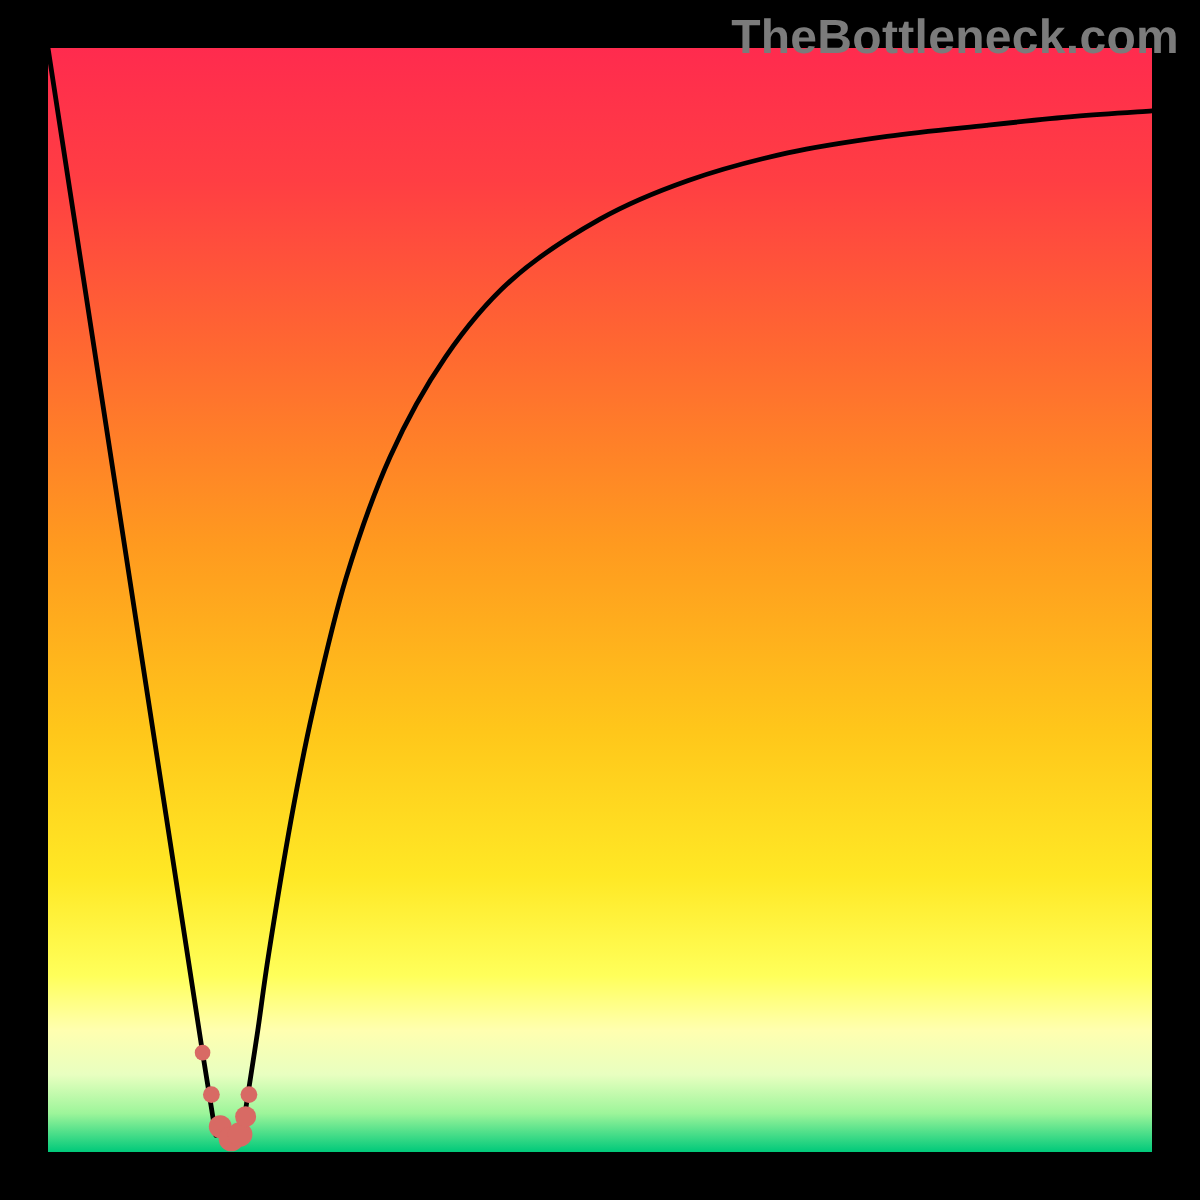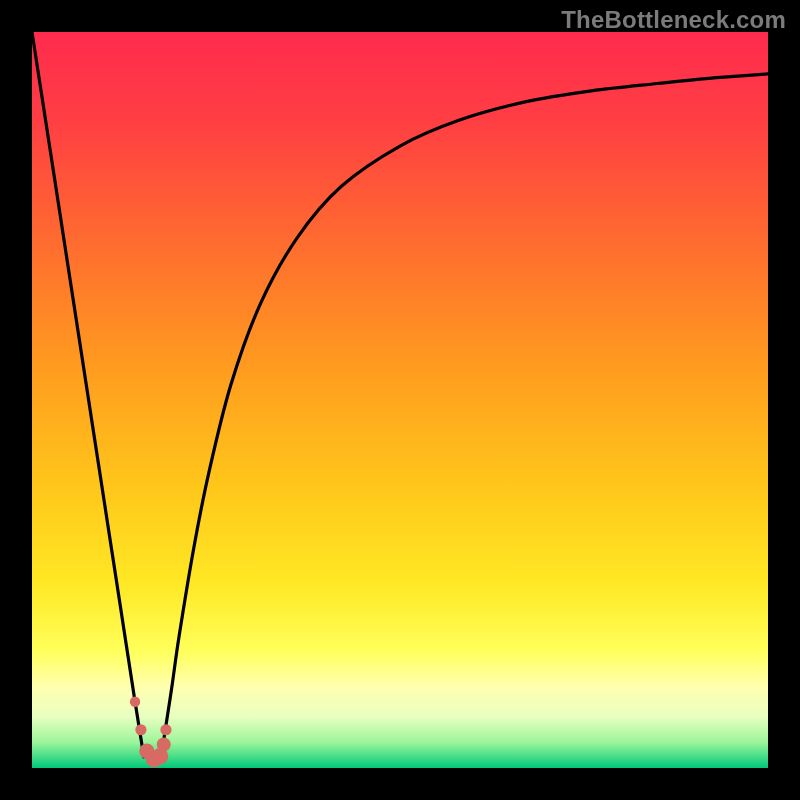--- a/index.html
+++ b/index.html
@@ -24,21 +24,21 @@
     top: 32px;
     width: 736px;
     height: 736px;
     overflow: hidden;
   }
   .watermark {
     position: absolute;
     top: 6px;
     right: 14px;
     font-family: Arial, Helvetica, sans-serif;
-    font-size: 24px;
+    font-size: 32px;
     font-weight: 600;
     color: #7b7b7b;
     letter-spacing: 0.2px;
     -webkit-font-smoothing: antialiased;
   }
   svg { display: block; }
 </style>
 </head>
 <body>
 

